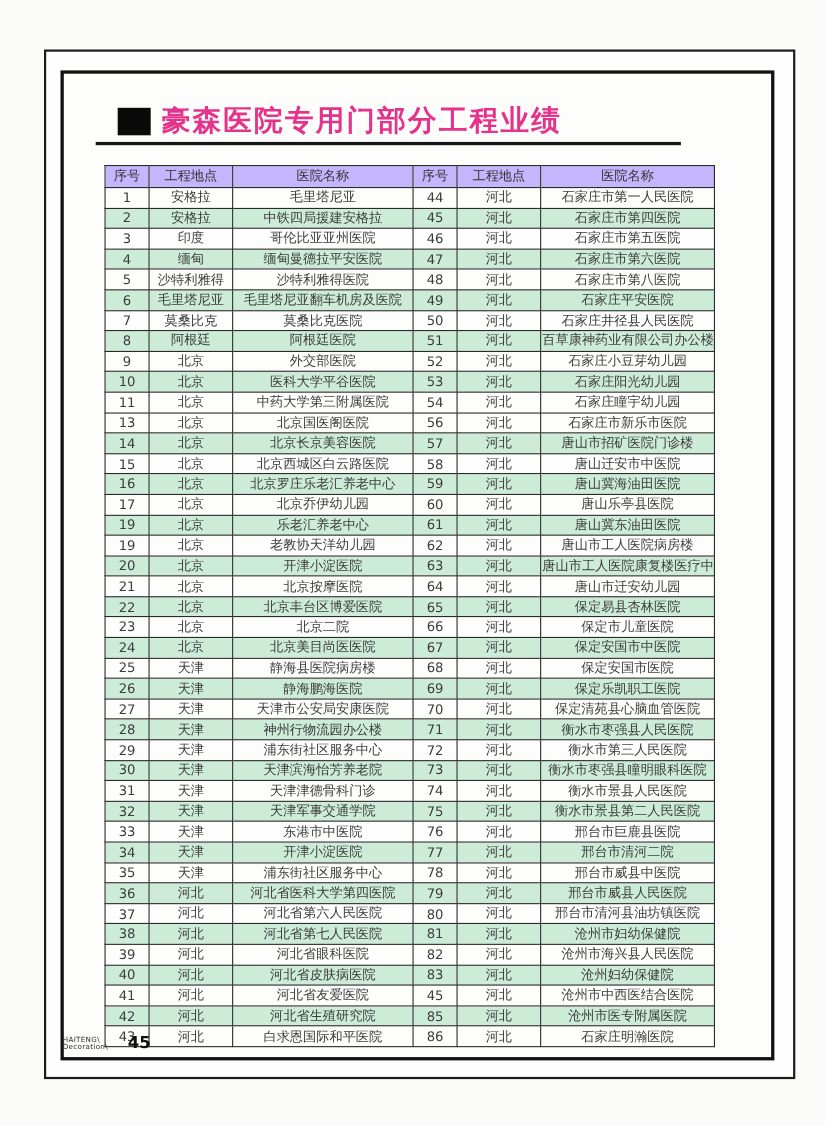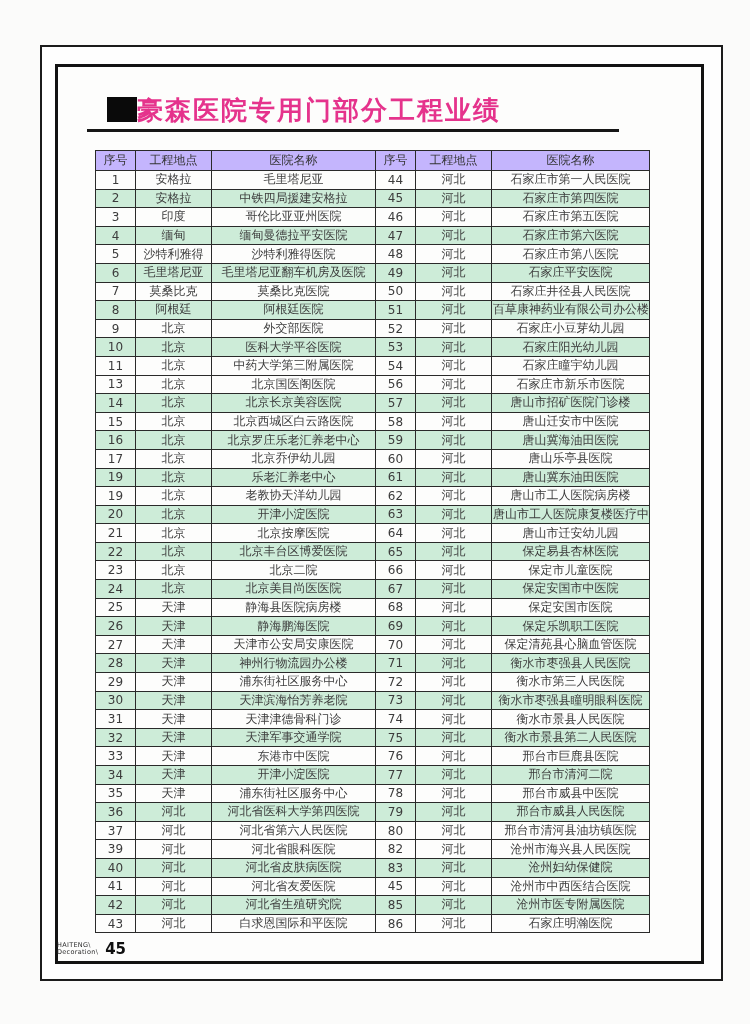--- a/index.html
+++ b/index.html
@@ -24,22 +24,22 @@
     width: 649px; height: 900px;
     border: 3px solid #121212;
     box-sizing: border-box;
     background: #fdfdfc;
   }
   .title-block {
     position: absolute;
     left: 87px; top: 97px;
     width: 512px;
     display: flex;
-    align-items: flex-start;
-    gap: 0;
+    align-items: flex-end;
+    gap: 10px;
     border-bottom: 3px solid #161616;
     padding-bottom: 6px;
     padding-left: 20px;
   }
   .title-bullet {
     width: 30px; height: 25px;
     background: #0a0a0a;
     flex: 0 0 auto;
   }
   .page-title {
@@ -82,22 +82,22 @@
   col.c-no  { width: 40px; }
   col.c-loc { width: 76px; }
   col.c-hos { width: 164px; }
   col.c-no2  { width: 40px; }
   col.c-loc2 { width: 76px; }
   col.c-hos2 { width: 158px; }
   .footer {
     position: absolute;
     left: 57px; top: 942px;
     display: flex;
-    align-items: center;
-    gap: 7px;
+    align-items: flex-start;
+    gap: 18px;
   }
   .brand-lines {
     font-size: 6.5px;
     line-height: 7px;
     color: #2e2e2e;
     letter-spacing: 0.3px;
   }
   .page-number {
     font-size: 15px;
     font-weight: bold;
@@ -418,20 +418,28 @@
           <td>邢台市威县人民医院</td>
         </tr>
         <tr class="row-white">
           <td>37</td>
           <td>河北</td>
           <td>河北省第六人民医院</td>
           <td>80</td>
           <td>河北</td>
           <td>邢台市清河县油坊镇医院</td>
         </tr>
+        <tr class="row-green">
+          <td>38</td>
+          <td>河北</td>
+          <td>河北省第七人民医院</td>
+          <td>81</td>
+          <td>河北</td>
+          <td>沧州市妇幼保健院</td>
+        </tr>
         <tr class="row-white">
           <td>39</td>
           <td>河北</td>
           <td>河北省眼科医院</td>
           <td>82</td>
           <td>河北</td>
           <td>沧州市海兴县人民医院</td>
         </tr>
         <tr class="row-green">
           <td>40</td>

